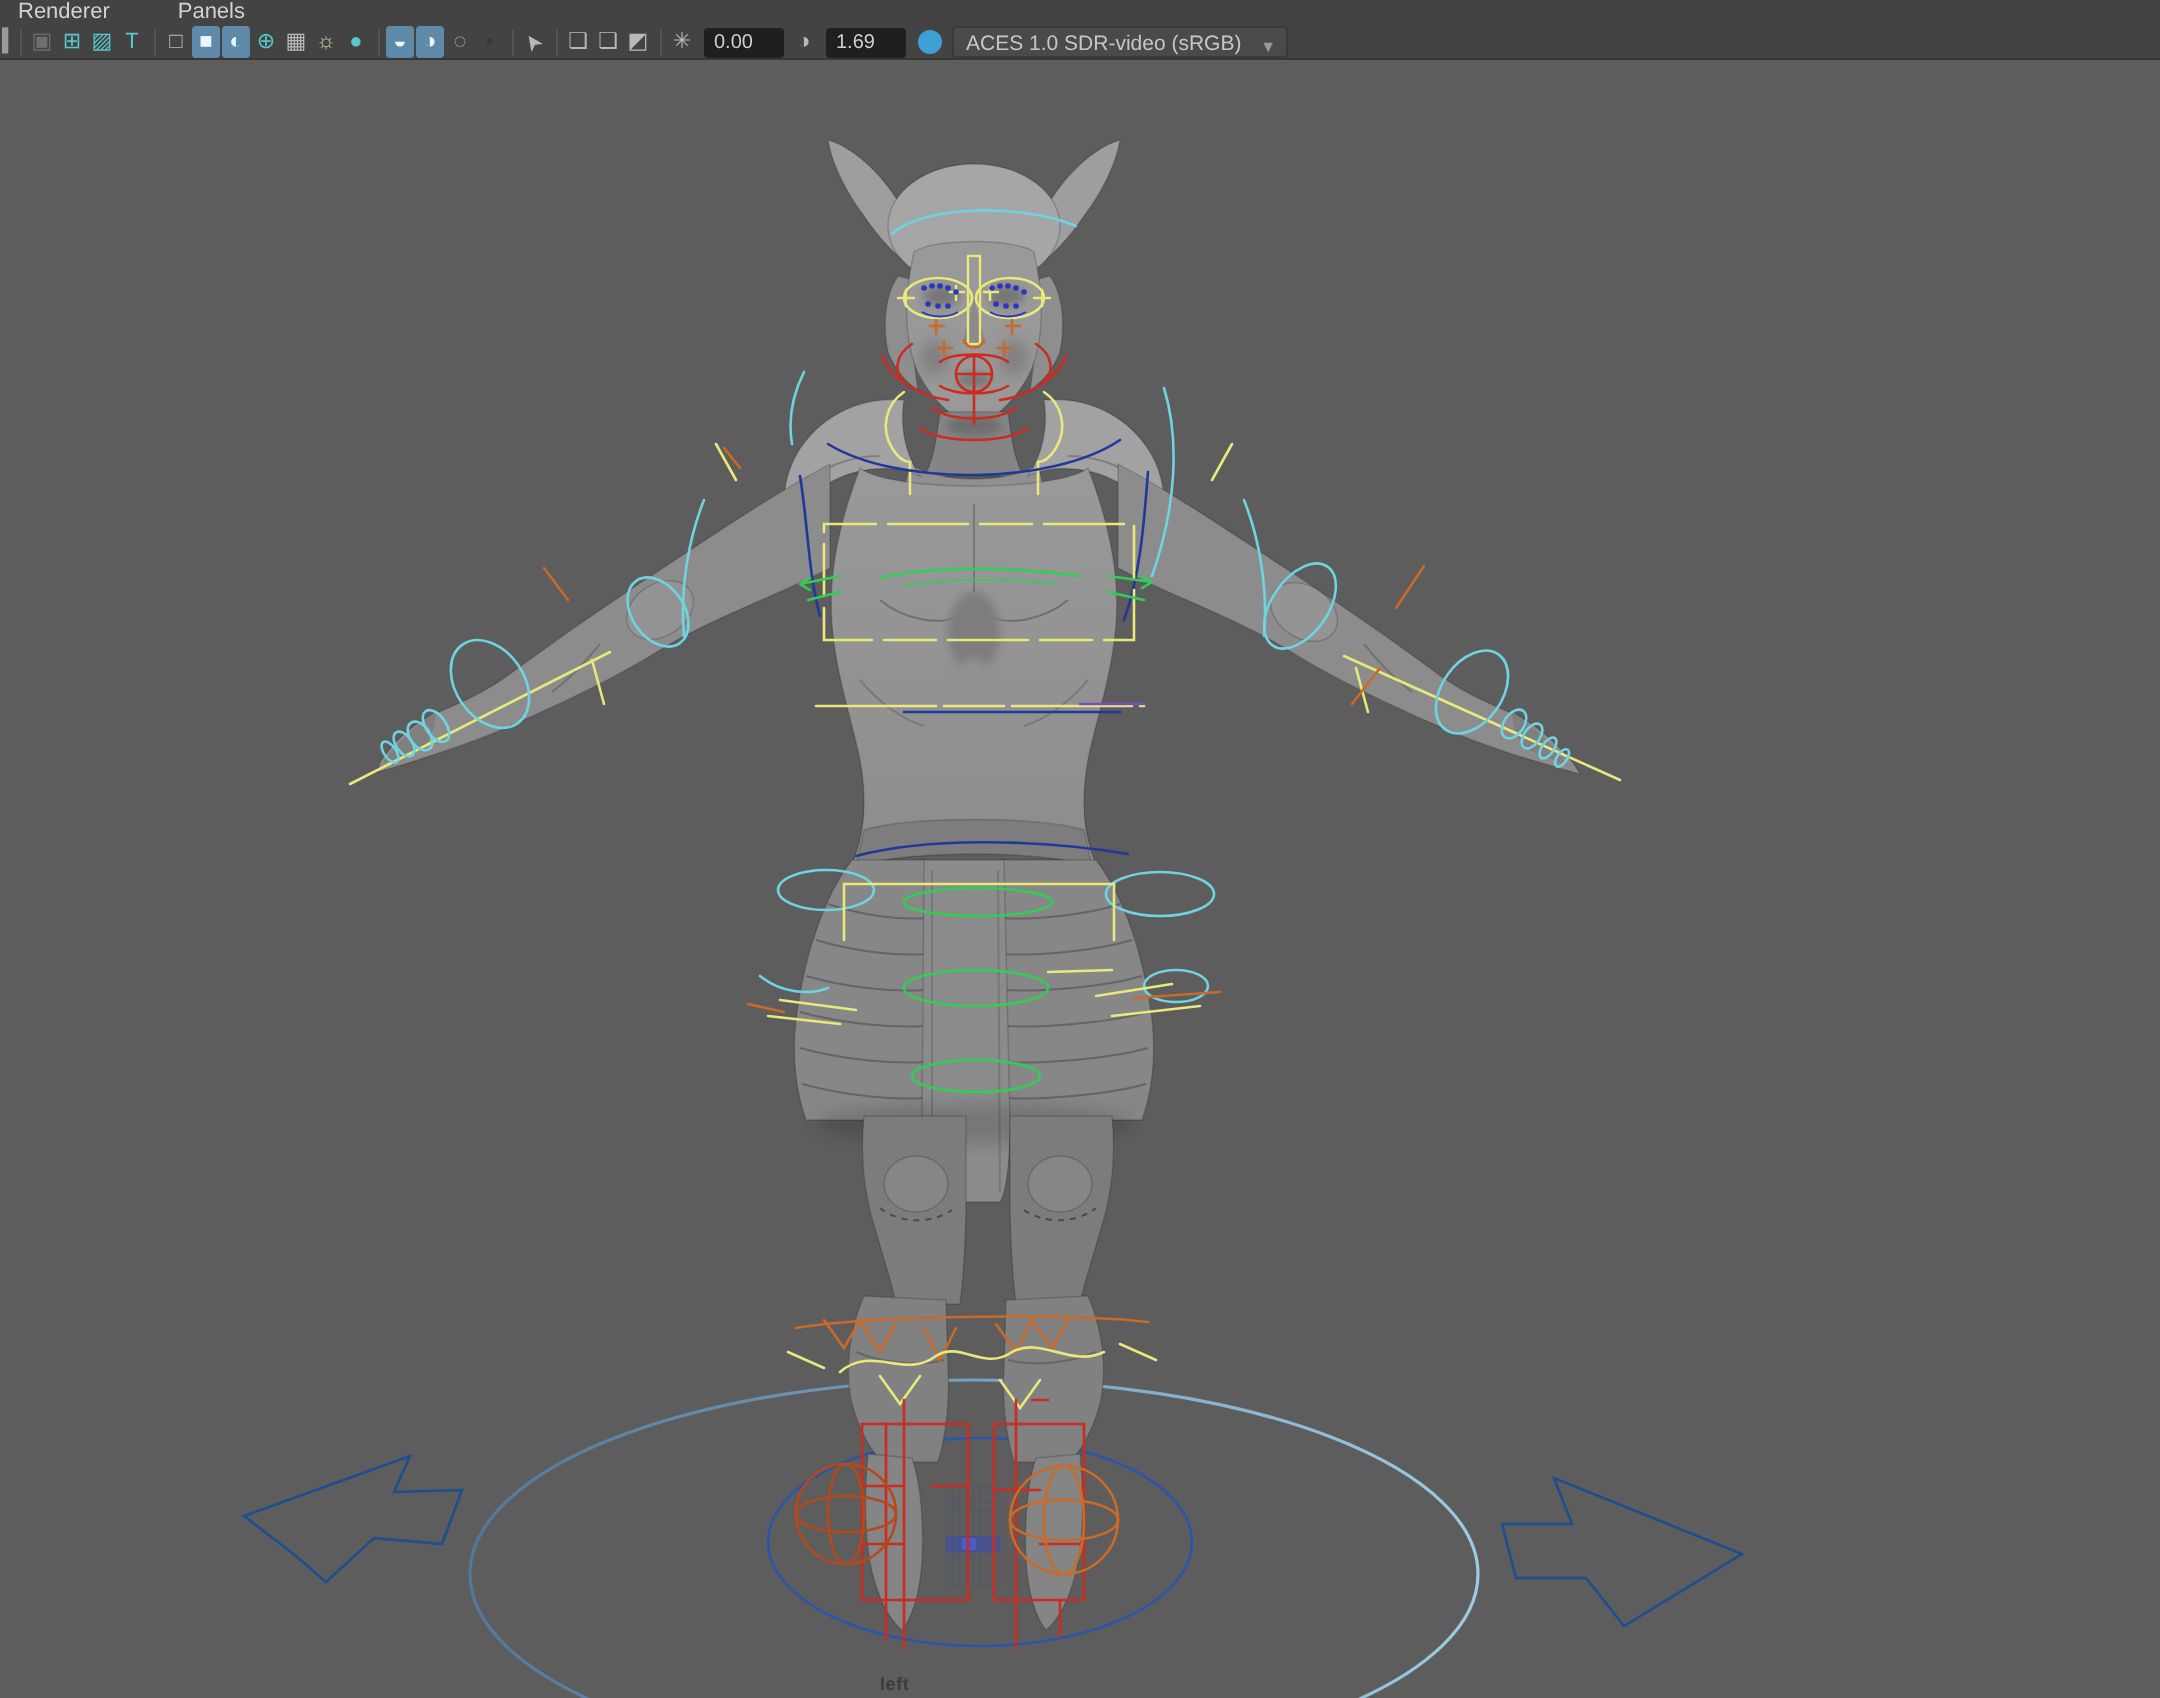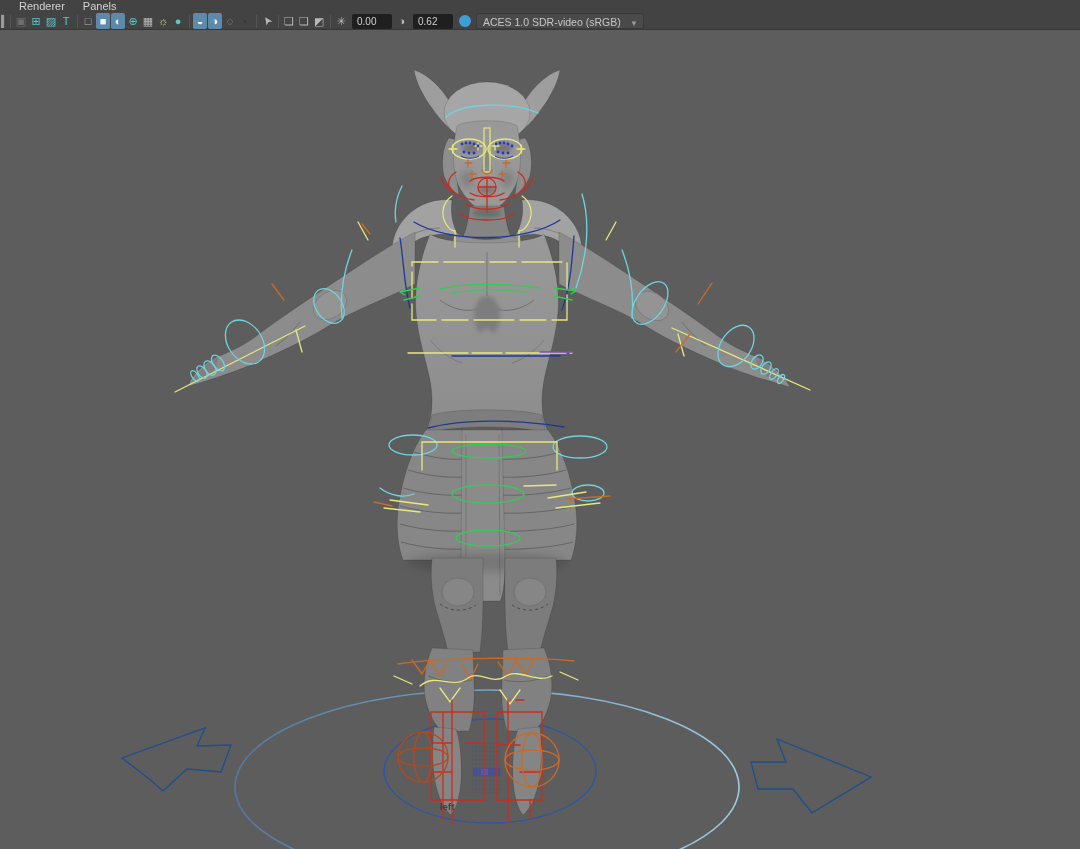--- a/index.html
+++ b/index.html
@@ -3,21 +3,21 @@
 <meta charset="utf-8">
 <style>
   html,body{margin:0;padding:0;background:#2b2b2b;}
   *{box-sizing:border-box;}
   #stage{position:relative;width:1080px;height:849px;overflow:hidden;
          font-family:"Liberation Sans","DejaVu Sans",sans-serif;
          background:var(--viewport-bg,#5d5d5d);}
   
   #topbar{position:absolute;left:0;top:0;width:1080px;height:30px;
           background:var(--topbar-bg,#434343);border-bottom:1px solid #373737;z-index:5;}
-  #menurow{display:flex;align-items:center;height:12px;padding-left:17px;gap:14px;}
+  #menurow{display:flex;align-items:center;height:12px;padding-left:7px;gap:30px;}
   .menu-item{color:#d2d2d2;font-size:11px;line-height:12px;padding:0 2px;cursor:default;}
   #iconrow{display:flex;align-items:center;height:18px;padding-left:1px;}
   .sep{width:1px;height:13px;background:#2e2e2e;border-right:1px solid #555;margin:0 3px;flex:none;}
   .ticon{width:14px;height:16px;flex:none;text-align:center;font-size:11px;line-height:16px;
          color:#b8b8b8;border-radius:2px;margin:0 1px 0 0;cursor:default;overflow:hidden;}
   .ticon.teal{color:#58c8c8;}
   .ticon.dim{color:#6f6f6f;}
   .ticon.dark{color:#383838;}
   .ticon.yel{color:#cfcf9f;}
   .ticon.on{background:#5e89a8;color:#eaf6fa;}
@@ -28,21 +28,21 @@
   .edge-icon{width:6px;height:16px;color:#9a9a9a;font-size:11px;line-height:16px;flex:none;overflow:hidden;}
   .tfield{width:40px;height:15px;background:#1f1f1f;border-radius:2px;color:#cfcfcf;
           font-size:10px;line-height:15px;padding:0 5px;margin:15px 3px;flex:none;}
   #cs-dropdown{width:168px;height:16px;background:#4a4a4a;border:1px solid #3a3a3a;border-radius:2px;
           display:flex;align-items:flex-end;margin-left:2px;flex:none;cursor:default;}
   #cs-dropdown .lbl{flex:1;color:#c6c6c6;font-size:10.5px;padding-left:6px;white-space:nowrap;
           overflow:hidden;}
   #cs-dropdown .caret{color:#9a9a9a;font-size:8px;padding:0 5px;}
   
   #scene{position:absolute;left:0;top:0;width:1080px;height:849px;z-index:1;}
-  #camera-label{position:absolute;left:440px;top:802px;z-index:2;color:#3c3c3c;
+  #camera-label{position:absolute;left:440px;top:837px;z-index:2;color:#3c3c3c;
           font-size:9px;font-weight:bold;letter-spacing:.3px;}
   
   .ln{fill:none;stroke-width:1.3;stroke-linecap:round;}
   .cy{stroke:var(--ctrl-yellow,#e8e87c);}
   .cr{stroke:var(--ctrl-red,#cc2b20);}
   .co{stroke:var(--ctrl-orange,#c96a28);}
   .cg{stroke:var(--ctrl-green,#33cc55);}
   .cc{stroke:var(--ctrl-cyan,#6fd3e0);}
   .cn{stroke:var(--ctrl-navy,#20389a);}
   .cb{stroke:var(--ctrl-blue,#2b55a8);}
@@ -338,21 +338,21 @@
       <span class="sep"></span>
       <span class="ticon rot">➤</span>
       <span class="sep"></span>
       <span class="ticon">❏</span>
       <span class="ticon">❏</span>
       <span class="ticon">◩</span>
       <span class="sep"></span>
       <span class="ticon">✳</span>
       <span class="tfield">0.00</span>
       <span class="ticon">◑</span>
-      <span class="tfield">0.62</span>
+      <span class="tfield">1.69</span>
       <span class="ticon cm"><span></span></span>
       <div id="cs-dropdown">
         <span class="lbl">ACES 1.0 SDR-video (sRGB)</span>
         <span class="caret">▼</span>
       </div>
     </div>
   </div>
 
   <div id="camera-label">left</div>
 </div>

